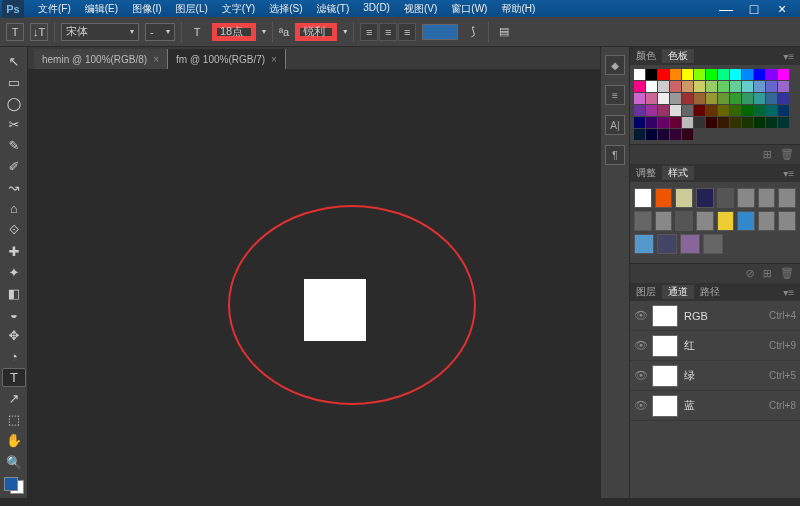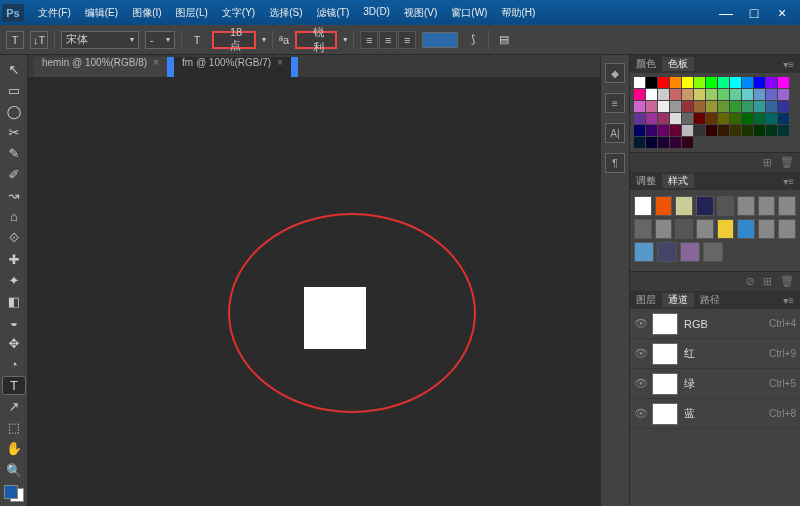--- a/index.html
+++ b/index.html
@@ -1,46 +1,46 @@
 <!DOCTYPE html>
 <html><head>
 <meta charset="utf-8">
 <style>
 * { margin: 0; padding: 0; box-sizing: border-box; font-family: "Microsoft YaHei", Arial, sans-serif; user-select: none; }
 body { background: #2b2b2b; width: 800px; height: 506px; overflow: hidden; color: #ccc; font-size: 11px; }
 
-.titlebar { height: 25px; background: linear-gradient(#0f5a9c, #0a4a85); display: flex; align-items: center; padding: 0 2px; }
+.titlebar { height: 17px; background: linear-gradient(#0f5a9c, #0a4a85); display: flex; align-items: center; padding: 0 2px; }
 .ps-logo { width: 22px; height: 18px; background: #1a3a5a; color: #7cb8e8; font-weight: bold; font-size: 11px; display: flex; align-items: center; justify-content: center; border-radius: 2px; margin-right: 8px; }
 .menubar { display: flex; gap: 2px; flex: 1; }
 .menu-item { padding: 2px 6px; color: #eee; font-size: 10px; cursor: pointer; }
 .window-controls { display: flex; gap: 12px; margin-left: auto; padding-right: 8px; color: #fff; font-size: 14px; }
 .win-btn { width: 16px; text-align: center; cursor: pointer; }
 
 .options-bar { height: 30px; background: #424242; border-bottom: 1px solid #2a2a2a; display: flex; align-items: center; padding: 0 6px; gap: 6px; }
 .opt-icon { width: 18px; height: 18px; border: 1px solid #666; display: flex; align-items: center; justify-content: center; font-size: 11px; color: #ccc; }
 .font-select { width: 78px; height: 18px; background: #3a3a3a; border: 1px solid #666; color: #ccc; font-size: 11px; padding: 0 4px; display: flex; align-items: center; justify-content: space-between; }
-.size-select { width: 44px; height: 18px; background: #3a3a3a; border: 2px solid #ef4444; color: #ccc; font-size: 11px; padding: 0 16px; display: flex; align-items: center; }
+.size-select { width: 44px; height: 18px; background: #3a3a3a; border: 5px solid #ef4444; color: #ccc; font-size: 11px; padding: 0 3px; display: flex; align-items: center; }
 .dd-arrow { font-size: 8px; }
 .opt-divider { width: 1px; height: 20px; background: #555; }
 .align-grp { display: flex; gap: 1px; }
 .align-btn { width: 18px; height: 18px; border: 1px solid #555; background: #3a3a3a; display: flex; align-items: center; justify-content: center; }
 .color-swatch { width: 36px; height: 16px; background: #2a6aa8; border: 1px solid #666; }
 
 .main-area { display: flex; height: 451px; }
 
 .toolbox { width: 28px; background: #424242; border-right: 1px solid #2a2a2a; display: flex; flex-direction: column; padding-top: 4px; }
 .tool { width: 24px; height: 22px; margin: 1px 2px; display: flex; align-items: center; justify-content: center; font-size: 13px; color: #ccc; cursor: pointer; border-radius: 2px; }
 .tool.active { background: #2a2a2a; border: 1px solid #666; }
 .fgbg { width: 20px; height: 20px; margin: 4px 4px; position: relative; }
 .fg { position: absolute; width: 14px; height: 14px; background: #1a5ca8; border: 1px solid #888; top: 0; left: 0; z-index: 2; }
 .bg { position: absolute; width: 14px; height: 14px; background: #fff; border: 1px solid #888; bottom: 0; right: 0; }
 
 .canvas-wrap { flex: 1; background: #2b2b2b; display: flex; flex-direction: column; }
 .doc-tabs { height: 22px; background: #3a3a3a; display: flex; align-items: flex-end; padding-left: 6px; }
-.doc-tab { height: 20px; padding: 0 8px; background: #424242; color: #bbb; font-size: 10px; display: flex; align-items: flex-start; gap: 6px; border-right: 7px solid #3b82f6; cursor: pointer; }
+.doc-tab { height: 20px; padding: 0 8px; background: #424242; color: #bbb; font-size: 10px; display: flex; align-items: center; gap: 6px; border-right: 1px solid #3b82f6; cursor: pointer; }
 .doc-tab.active { background: #2b2b2b; }
 .tab-close { font-size: 10px; color: #888; }
 .canvas { flex: 1; position: relative; display: flex; align-items: center; justify-content: center; }
 .ellipse { position: absolute; width: 248px; height: 200px; border: 2px solid #e03030; border-radius: 50%; left: 200px; top: 136px; }
 .white-sq { position: absolute; width: 62px; height: 62px; background: #fff; left: 276px; top: 210px; }
 
 .dock-strip { width: 30px; background: #424242; border-left: 1px solid #2a2a2a; border-right: 1px solid #2a2a2a; display: flex; flex-direction: column; align-items: center; padding-top: 8px; gap: 10px; }
 .dock-btn { width: 20px; height: 20px; border: 1px solid #666; background: #3a3a3a; font-size: 10px; display: flex; align-items: center; justify-content: center; color: #aaa; }
 
 .panels { width: 170px; background: #424242; display: flex; flex-direction: column; }

